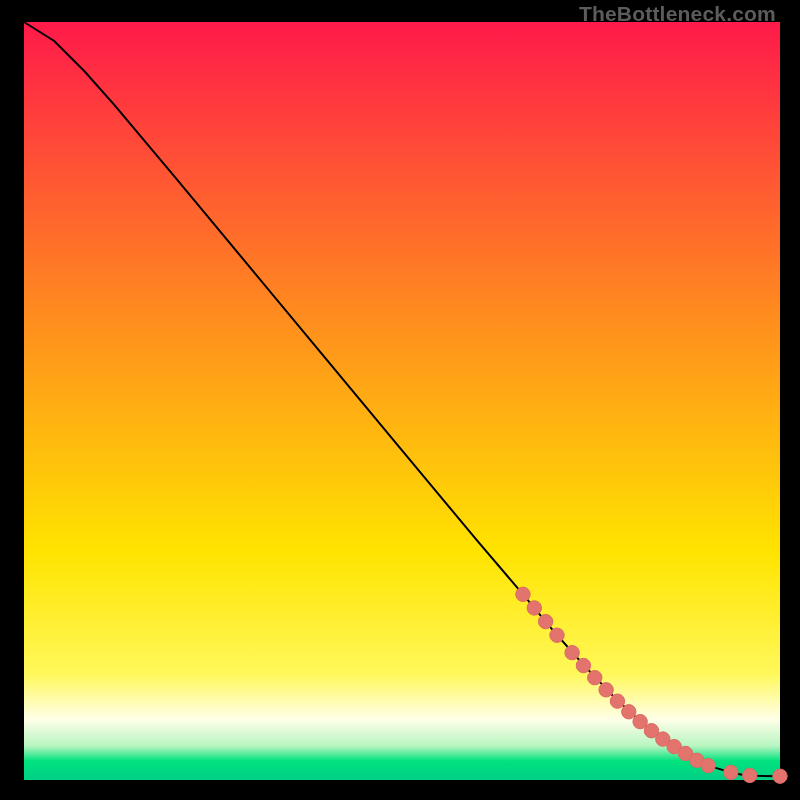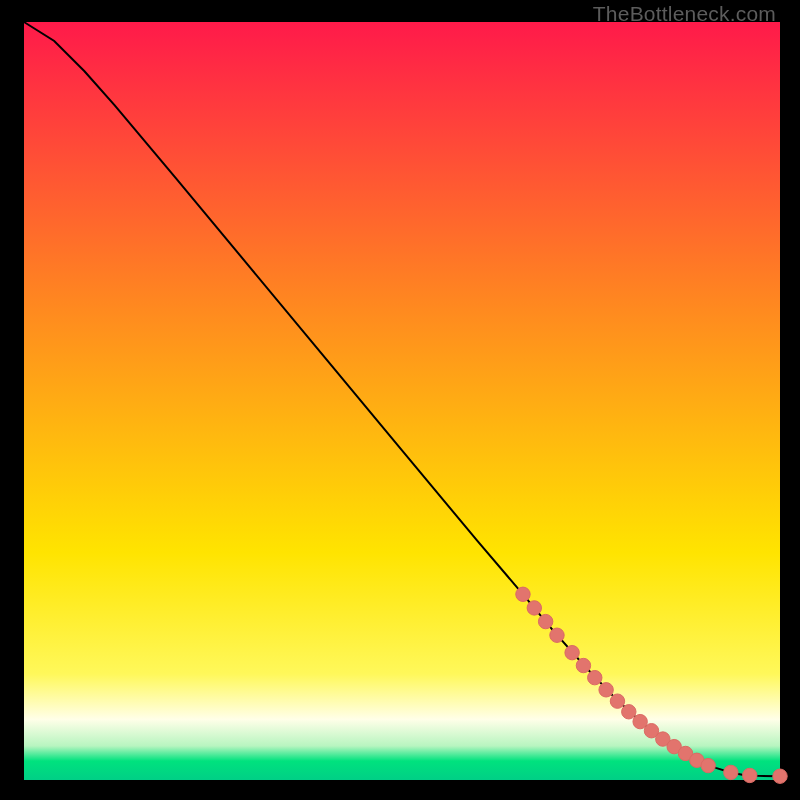--- a/index.html
+++ b/index.html
@@ -25,21 +25,21 @@
     top: 0;
     width: 100%;
     height: 100%;
   }
   .watermark {
     position: absolute;
     top: 2px;
     right: 24px;
     color: #5c5c5c;
     font-size: 21px;
-    font-weight: 400;
+    font-weight: 700;
     letter-spacing: 0.2px;
   }
   svg.curve {
     position: absolute;
     left: 0;
     top: 0;
     width: 100%;
     height: 100%;
     overflow: visible;
   }

